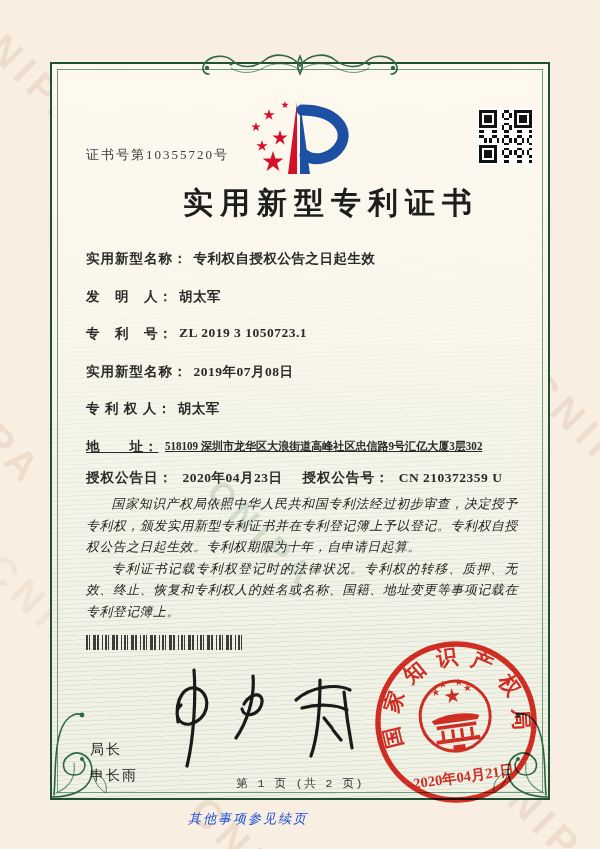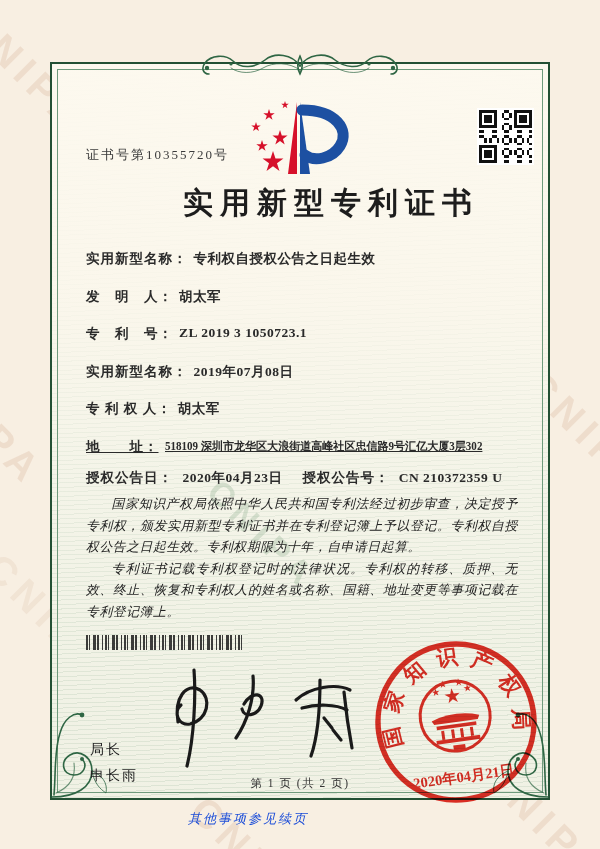--- a/index.html
+++ b/index.html
@@ -70,21 +70,21 @@
   }
   .signatory{
     position:absolute;left:38px;top:624px;
     font-family:"Liberation Sans","DejaVu Sans",sans-serif;
     font-size:14px;letter-spacing:2px;color:#222;line-height:26px;margin-top:48px;
   }
   .signature{position:absolute;left:96px;top:596px;width:236px;height:116px;}
   .seal{position:absolute;left:314px;top:568px;width:180px;height:180px;mix-blend-mode:multiply;opacity:.93;}
   .page-no{
     position:absolute;left:0;top:712px;width:100%;text-align:center;
-    font-size:11.5px;letter-spacing:1.5px;color:#333;
+    font-size:11.5px;letter-spacing:1.5px;color:#333;font-family:Liberation Mono, monospace;
   }
   .note{
     position:absolute;left:0;top:810px;width:496px;text-align:center;
     font-size:13px;font-style:italic;letter-spacing:2px;color:#1d4ed8;
   }
   
   .orn-top{position:absolute;left:calc(50% - 105px);top:-14px;width:210px;height:30px;}
   .orn-corner{position:absolute;width:74px;height:92px;bottom:-3px;}
   .orn-corner.left{left:-4px;}
   .orn-corner.right{right:-4px;transform:scaleX(-1);}

